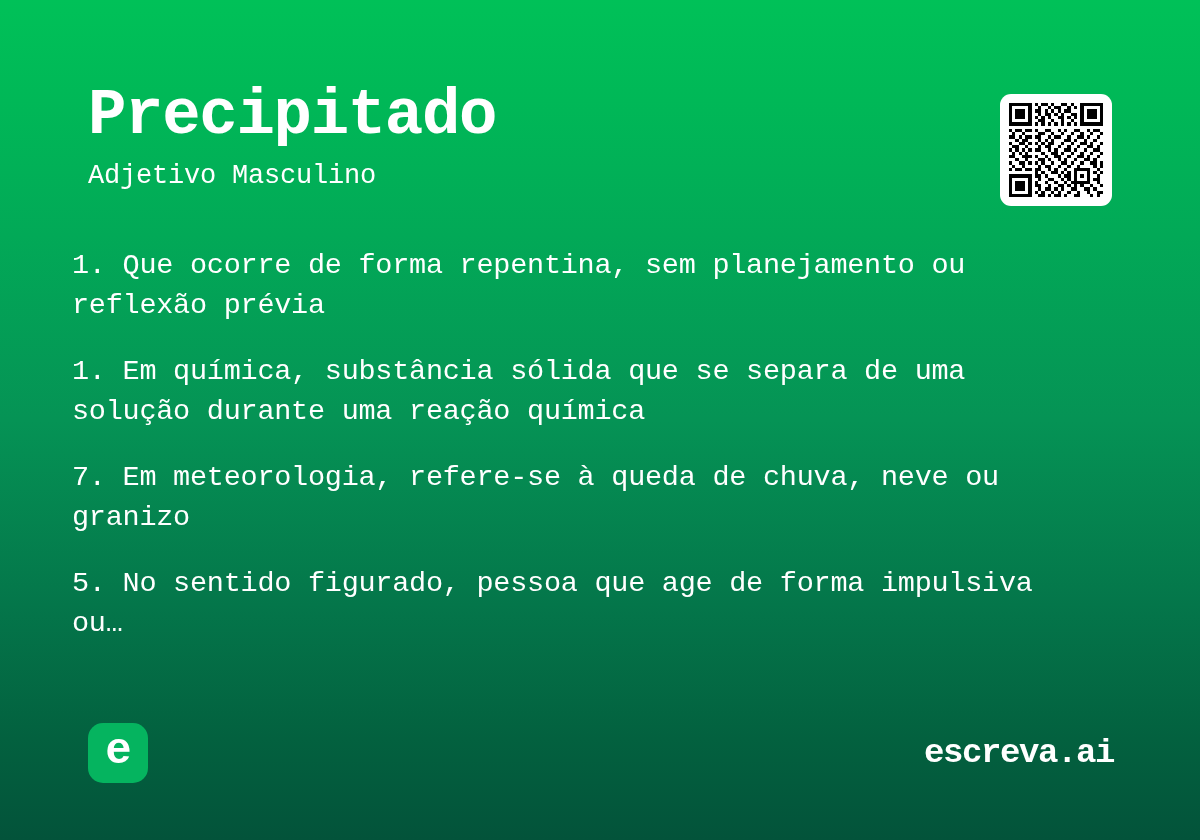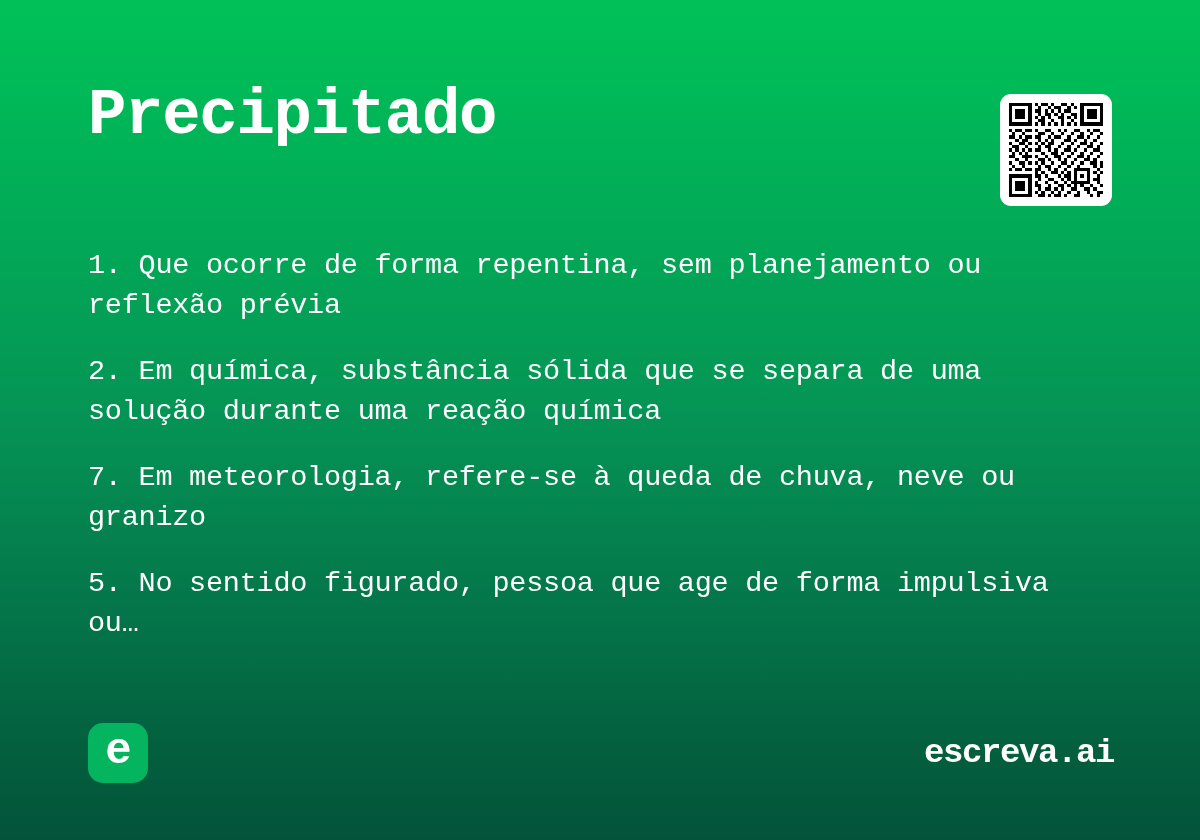--- a/index.html
+++ b/index.html
@@ -70,21 +70,21 @@
   .qr-canvas {
     width: 94px;
     height: 94px;
     display: block;
     image-rendering: pixelated;
   }
 
   
   .definitions {
     position: absolute;
-    left: 88px;
+    left: 72px;
     top: 246px;
     width: 1012px;
   }
 
   .definition {
     font-size: 28.5px;
     line-height: 40px;
     font-weight: 400;
     letter-spacing: -0.25px;
     color: #ffffff;
@@ -132,20 +132,21 @@
     white-space: nowrap;
   }
 </style>
 </head>
 <body>
 
 <div class="card">
 
   <div class="header">
     <h1 class="word-title">Precipitado</h1>
+    <p class="word-class">Adjetivo Masculino</p>
   </div>
 
   <div class="qr-holder">
     <svg class="qr-canvas" viewBox="0 0 29 29" shape-rendering="crispEdges">
       <rect width="29" height="29" fill="#ffffff"></rect>
       <g fill="#000000">
 
         <rect x="0" y="0" width="7" height="1"></rect>
           <rect x="0" y="6" width="7" height="1"></rect>
         <rect x="0" y="0" width="1" height="7"></rect>
@@ -391,21 +392,21 @@
           <rect x="17" y="28" width="1" height="1"></rect>
         <rect x="20" y="28" width="2" height="1"></rect>
           <rect x="25" y="28" width="1" height="1"></rect>
         <rect x="27" y="28" width="1" height="1"></rect>
       </g>
     </svg>
   </div>
 
   <div class="definitions">
     <p class="definition">1. Que ocorre de forma repentina, sem planejamento ou reflexão prévia</p>
-    <p class="definition">2. Em química, substância sólida que se separa de uma solução durante uma reação química</p>
+    <p class="definition">1. Em química, substância sólida que se separa de uma solução durante uma reação química</p>
     <p class="definition">7. Em meteorologia, refere-se à queda de chuva, neve ou granizo</p>
     <p class="definition">5. No sentido figurado, pessoa que age de forma impulsiva ou…</p>
   </div>
 
   <div class="footer">
     <div class="brand-badge">
       <span class="brand-badge-letter">e</span>
     </div>
     <div class="brand-wordmark">escreva.ai</div>
   </div>

